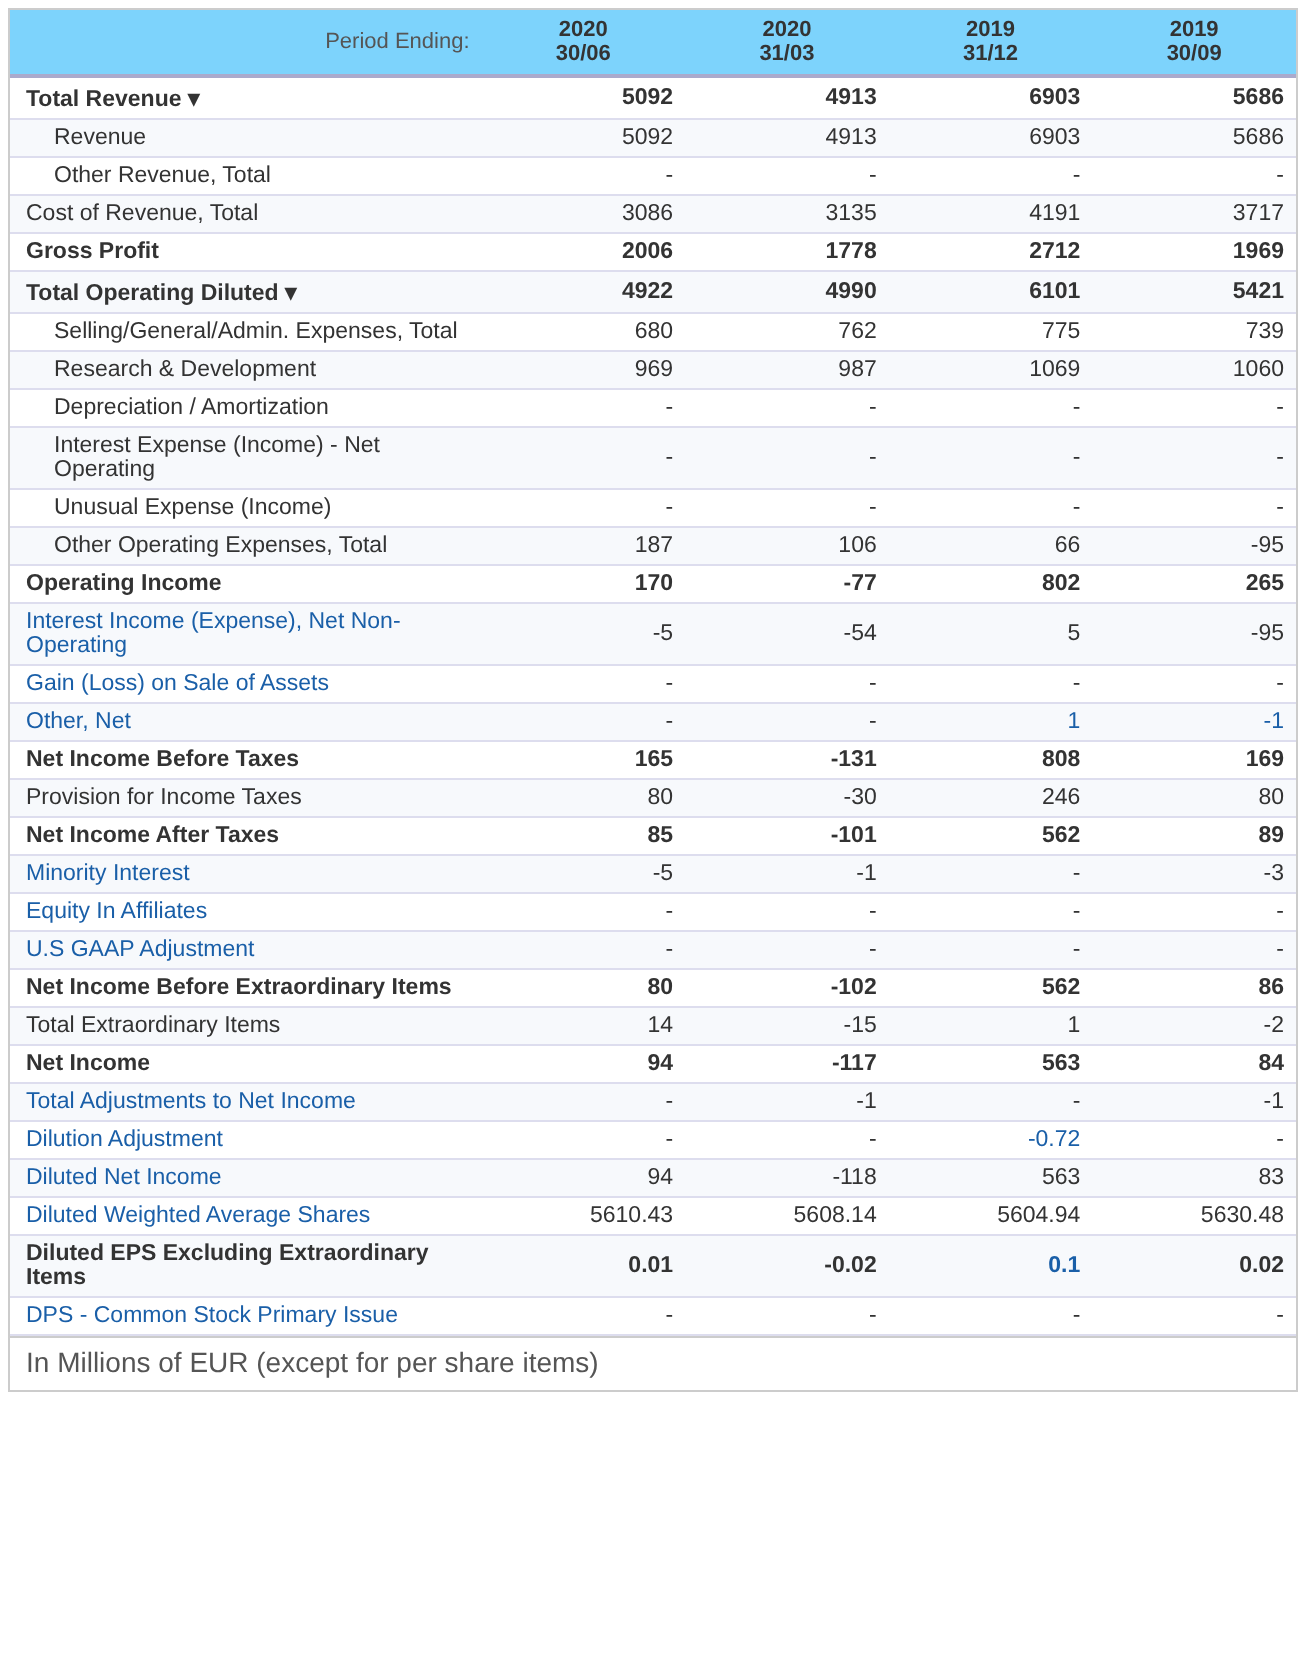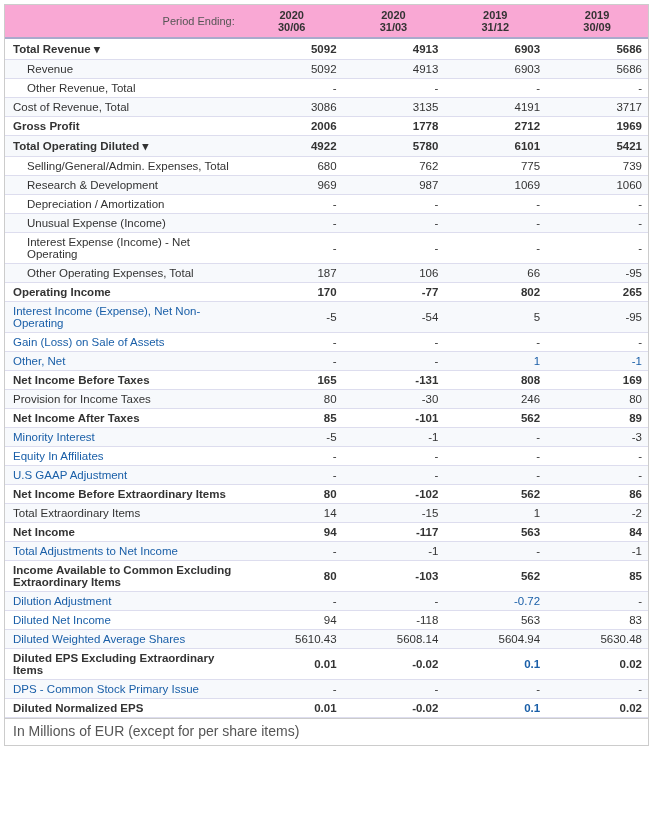--- a/index.html
+++ b/index.html
@@ -12,21 +12,21 @@
     }
     .table-container {
       border: 1px solid #ccc;
       margin: 4px;
     }
     table {
       width: 100%;
       border-collapse: collapse;
     }
     thead tr {
-      background: #f9a8d4;
+      background: #7dd3fc;
     }
     thead th {
       padding: 4px 6px;
       text-align: center;
       font-weight: bold;
       font-size: 11px;
       color: #333;
       border-bottom: 2px solid #aac;
     }
     thead th:first-child {
@@ -129,21 +129,21 @@
         <tr class="bold-row">
           <td>Gross Profit</td>
           <td>2006</td>
           <td>1778</td>
           <td>2712</td>
           <td>1969</td>
         </tr>
         <tr class="bold-row">
           <td>Total Operating Diluted ▾</td>
           <td>4922</td>
-          <td>5780</td>
+          <td>4990</td>
           <td>6101</td>
           <td>5421</td>
         </tr>
         <tr class="indented">
           <td>Selling/General/Admin. Expenses, Total</td>
           <td>680</td>
           <td>762</td>
           <td>775</td>
           <td>739</td>
         </tr>
@@ -155,28 +155,28 @@
           <td>1060</td>
         </tr>
         <tr class="indented">
           <td>Depreciation / Amortization</td>
           <td>-</td>
           <td>-</td>
           <td>-</td>
           <td>-</td>
         </tr>
         <tr class="indented">
+          <td>Interest Expense (Income) - Net Operating</td>
+          <td>-</td>
+          <td>-</td>
+          <td>-</td>
+          <td>-</td>
+        </tr>
+        <tr class="indented">
           <td>Unusual Expense (Income)</td>
-          <td>-</td>
-          <td>-</td>
-          <td>-</td>
-          <td>-</td>
-        </tr>
-        <tr class="indented">
-          <td>Interest Expense (Income) - Net Operating</td>
           <td>-</td>
           <td>-</td>
           <td>-</td>
           <td>-</td>
         </tr>
         <tr class="indented">
           <td>Other Operating Expenses, Total</td>
           <td>187</td>
           <td>106</td>
           <td>66</td>
@@ -273,27 +273,20 @@
           <td>563</td>
           <td>84</td>
         </tr>
         <tr class="blue-label">
           <td style="color: rgb(26, 95, 168);">Total Adjustments to Net Income</td>
           <td>-</td>
           <td>-1</td>
           <td>-</td>
           <td>-1</td>
         </tr>
-        <tr class="bold-row">
-          <td>Income Available to Common Excluding Extraordinary Items</td>
-          <td>80</td>
-          <td>-103</td>
-          <td>562</td>
-          <td>85</td>
-        </tr>
         <tr class="blue-label">
           <td style="color: rgb(26, 95, 168);">Dilution Adjustment</td>
           <td>-</td>
           <td>-</td>
           <td style="color: rgb(26, 95, 168);">-0.72</td>
           <td>-</td>
         </tr>
         <tr class="blue-label">
           <td style="color: rgb(26, 95, 168);">Diluted Net Income</td>
           <td>94</td>
@@ -314,24 +307,17 @@
           <td>-0.02</td>
           <td style="color: rgb(26, 95, 168);">0.1</td>
           <td>0.02</td>
         </tr>
         <tr class="blue-label">
           <td style="color: rgb(26, 95, 168);">DPS - Common Stock Primary Issue</td>
           <td>-</td>
           <td>-</td>
           <td>-</td>
           <td>-</td>
-        </tr>
-        <tr class="bold-row">
-          <td>Diluted Normalized EPS</td>
-          <td>0.01</td>
-          <td>-0.02</td>
-          <td style="color: rgb(26, 95, 168);">0.1</td>
-          <td>0.02</td>
         </tr>
       </tbody>
   </table>
   <div class="footer-note">In Millions of EUR (except for per share items)</div>
 </div>
 
 </body></html>

